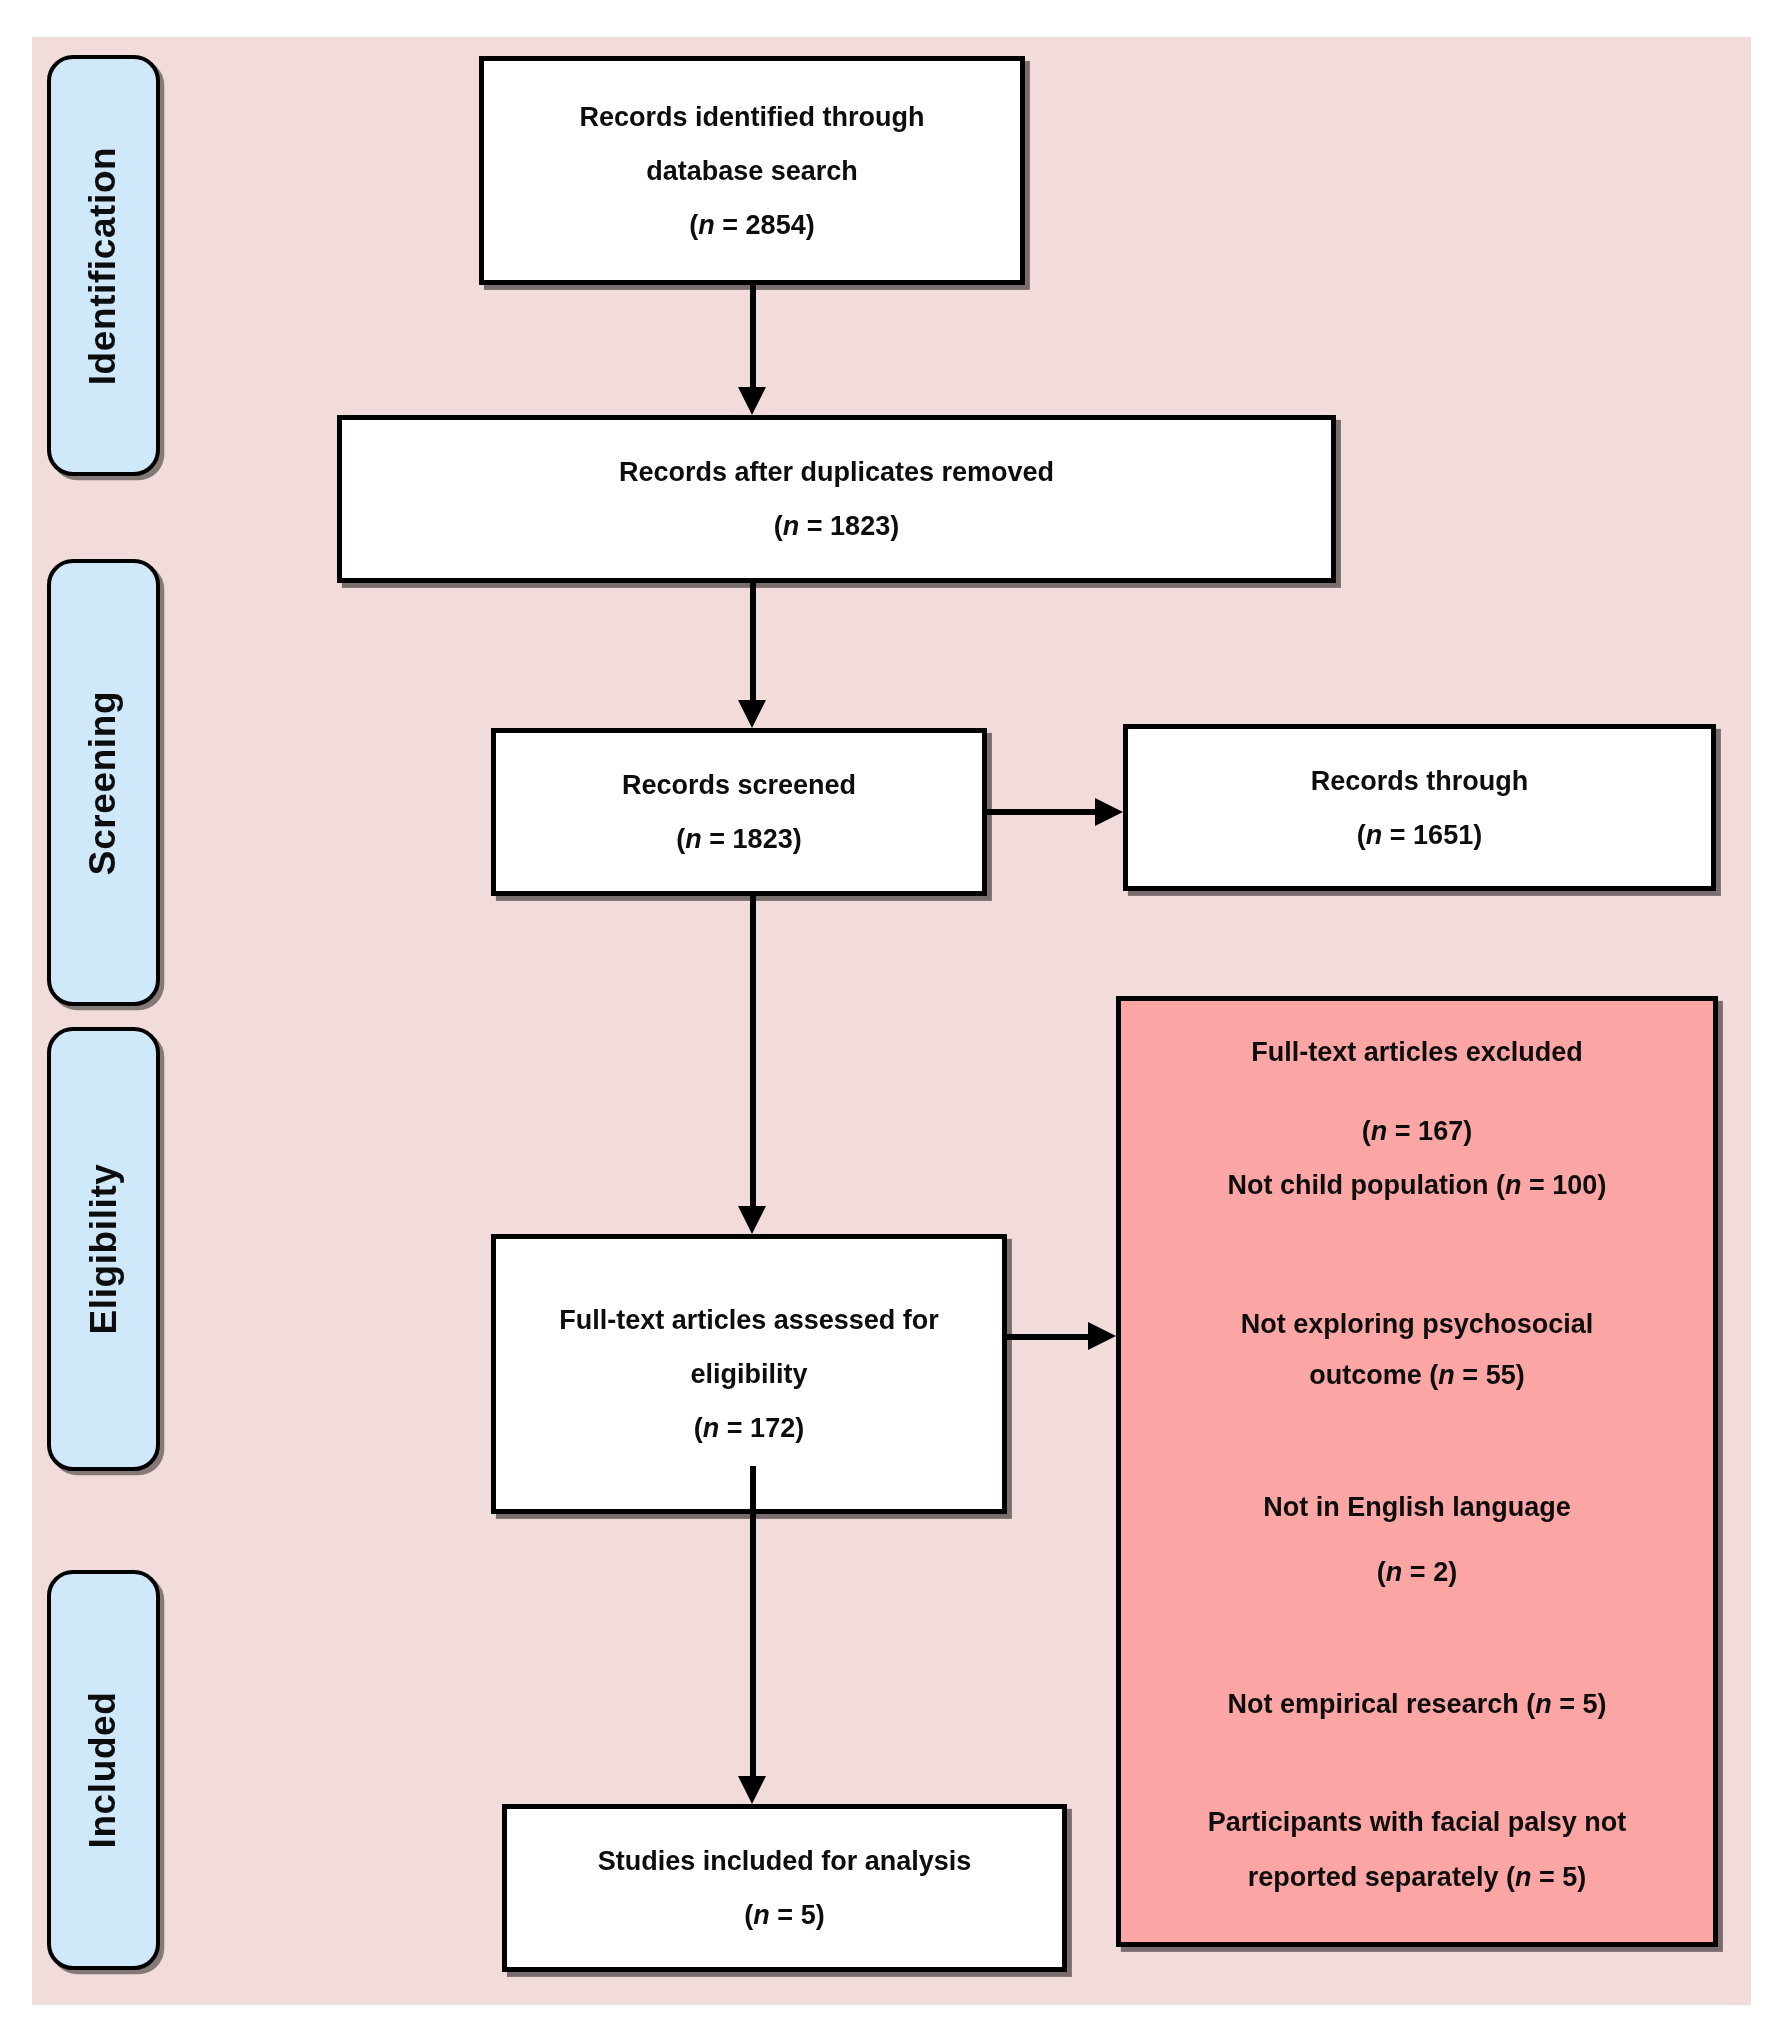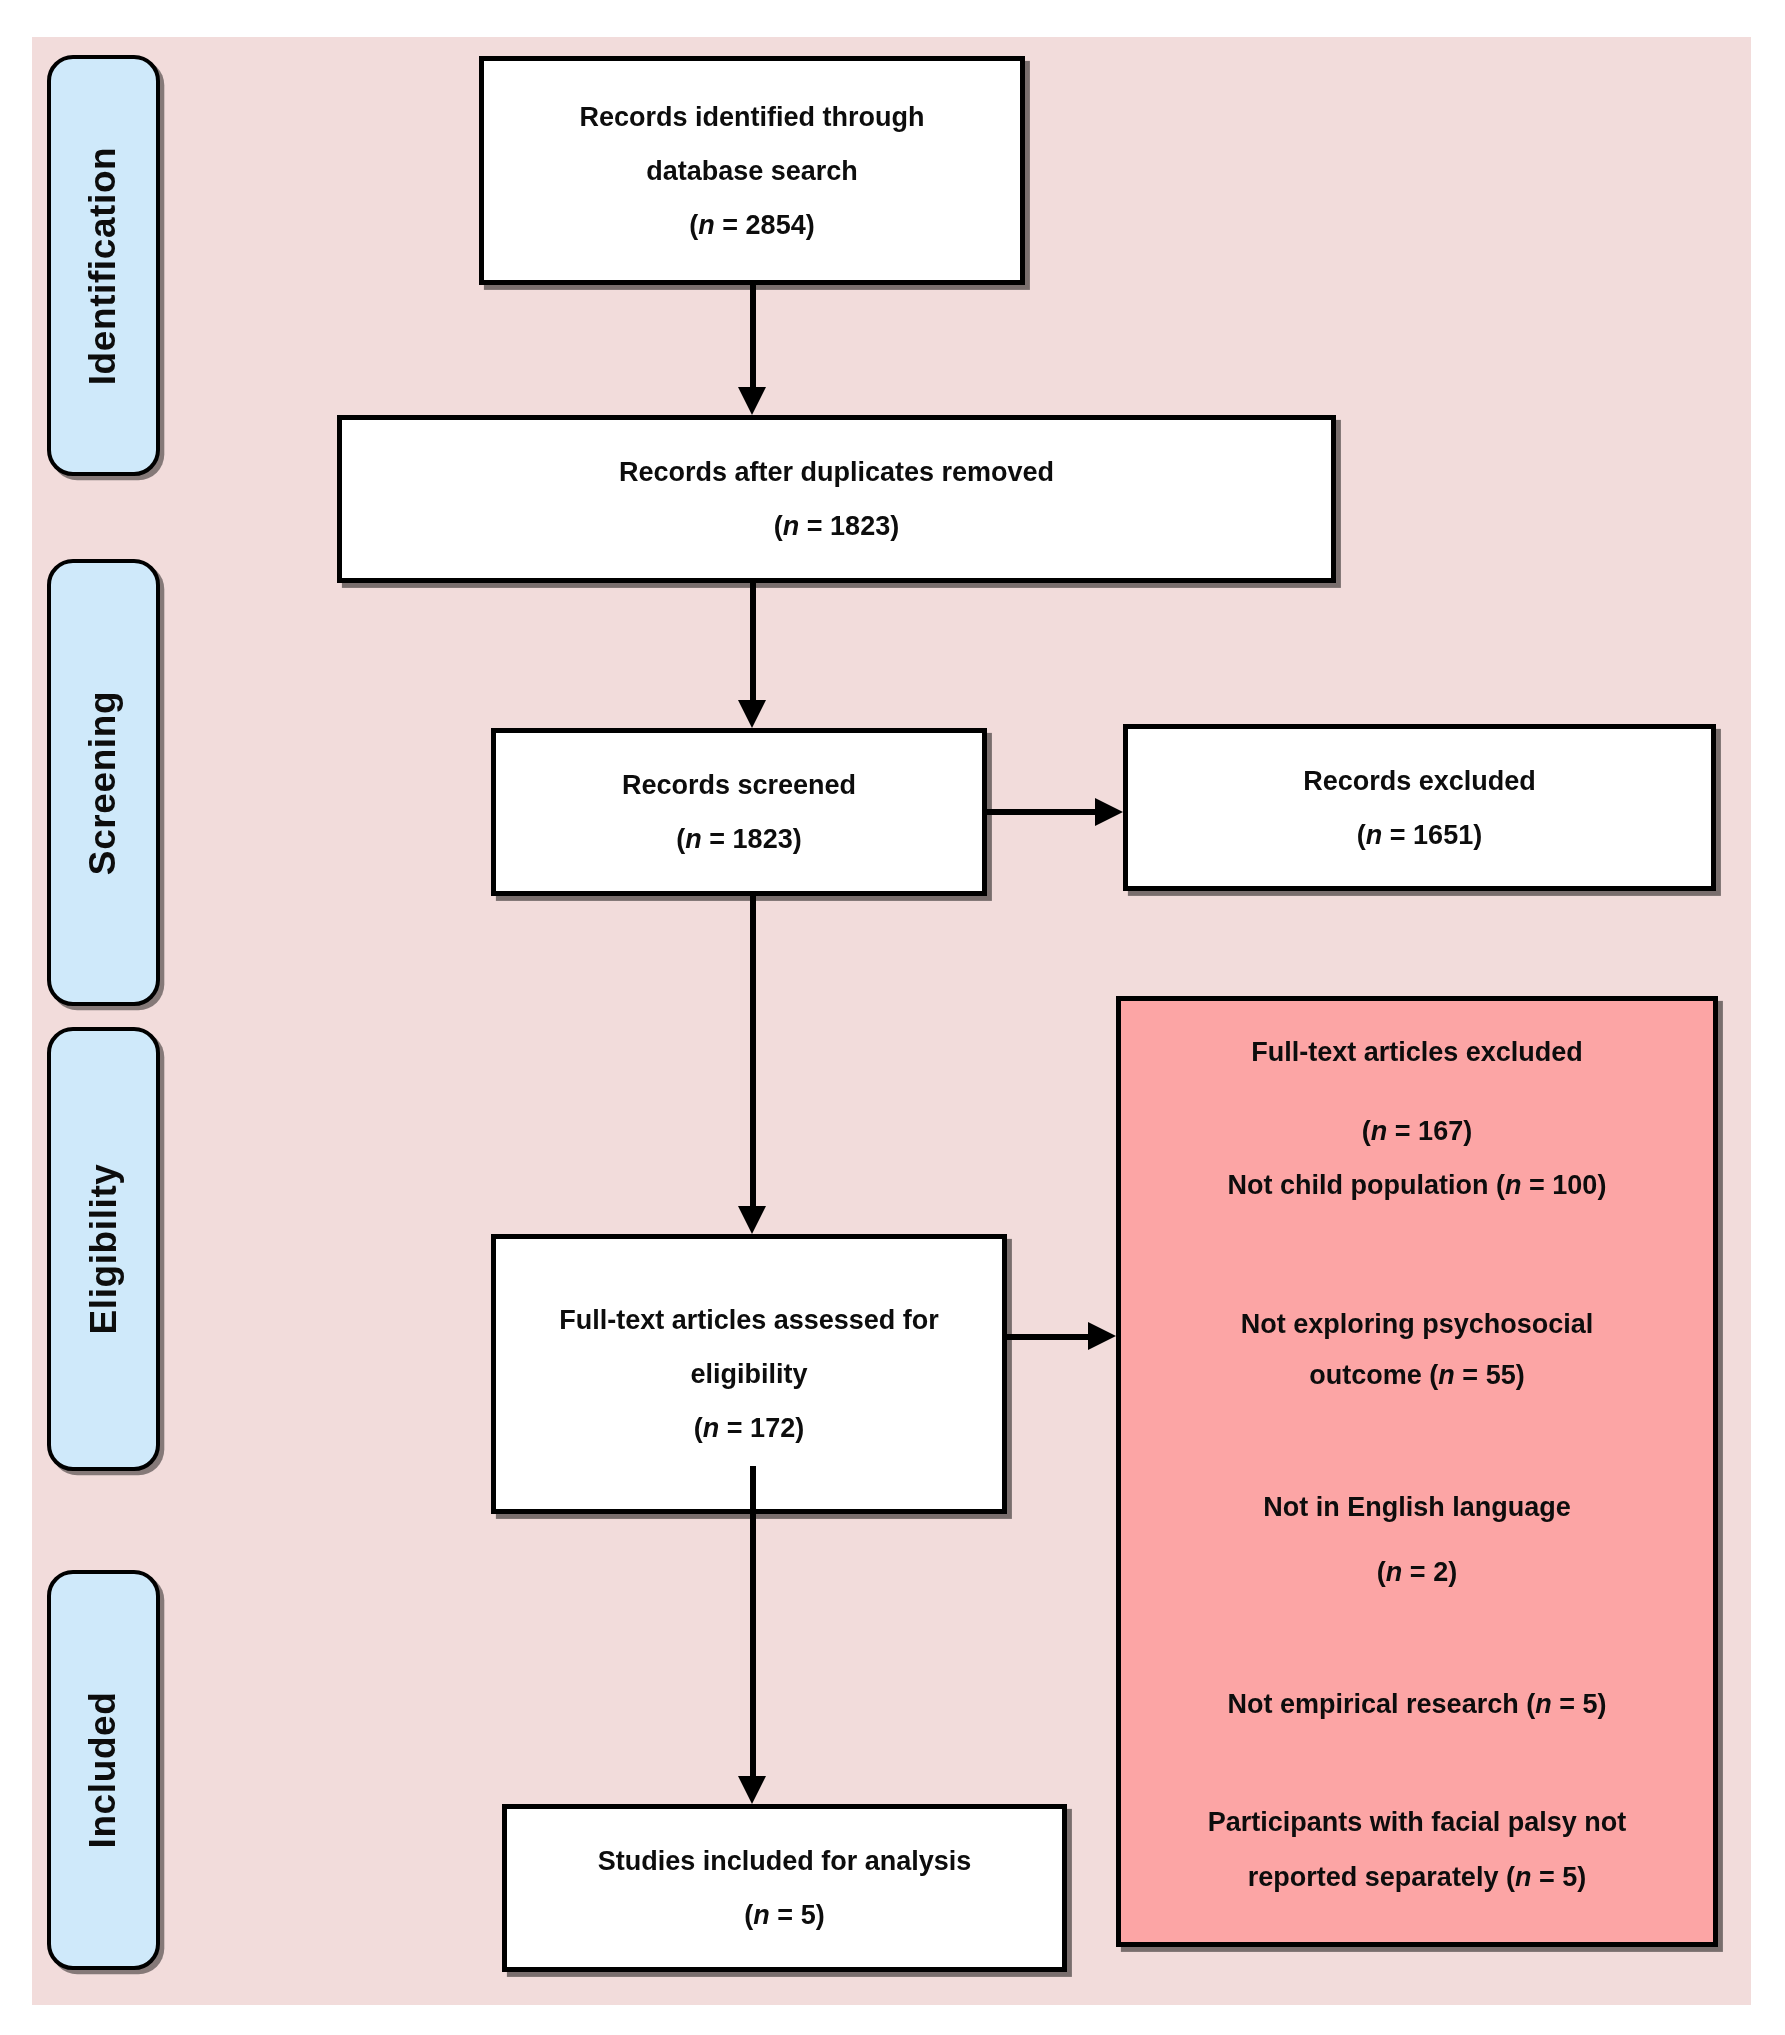--- a/index.html
+++ b/index.html
@@ -63,21 +63,21 @@
     <div class="line">Records after duplicates  removed</div>
     <div class="line">(<i>n</i> = 1823)</div>
   </div>
 
   <div class="fbox" style="left:491px;top:728px;width:496px;height:168px;">
     <div class="line">Records screened</div>
     <div class="line">(<i>n</i> = 1823)</div>
   </div>
 
   <div class="fbox" style="left:1123px;top:724px;width:593px;height:167px;">
-    <div class="line">Records excluded</div>
+    <div class="line">Records through</div>
     <div class="line">(<i>n</i> = 1651)</div>
   </div>
 
   <div class="fbox" style="left:491px;top:1234px;width:516px;height:280px;">
     <div class="line">Full-text articles assessed for</div>
     <div class="line">eligibility</div>
     <div class="line">(<i>n</i> = 172)</div>
   </div>
 
   <div class="bigbox" style="left:1116px;top:996px;width:602px;height:951px;">

